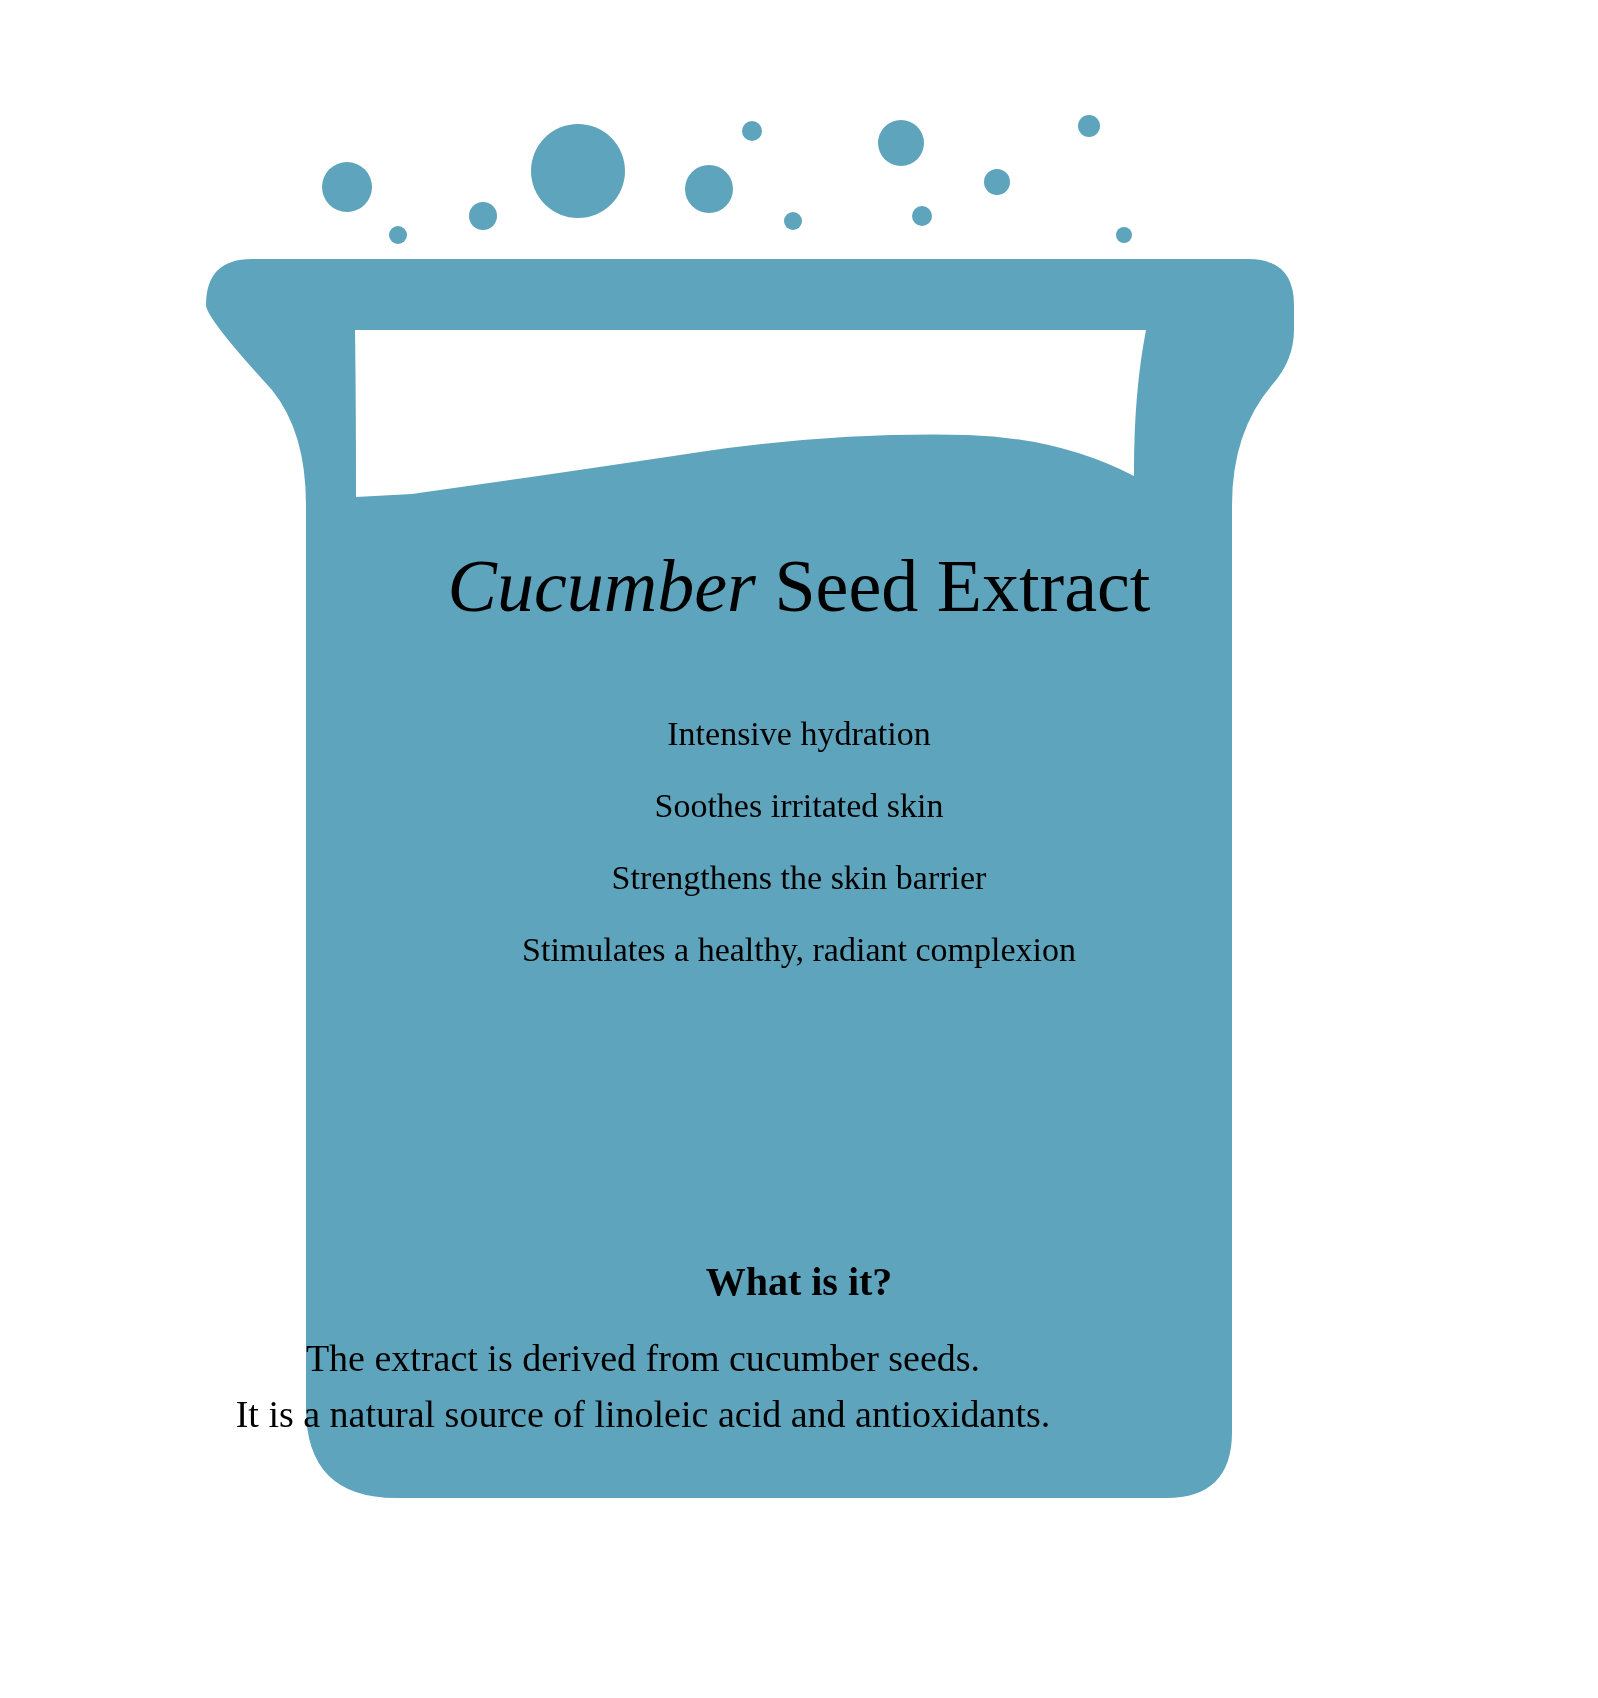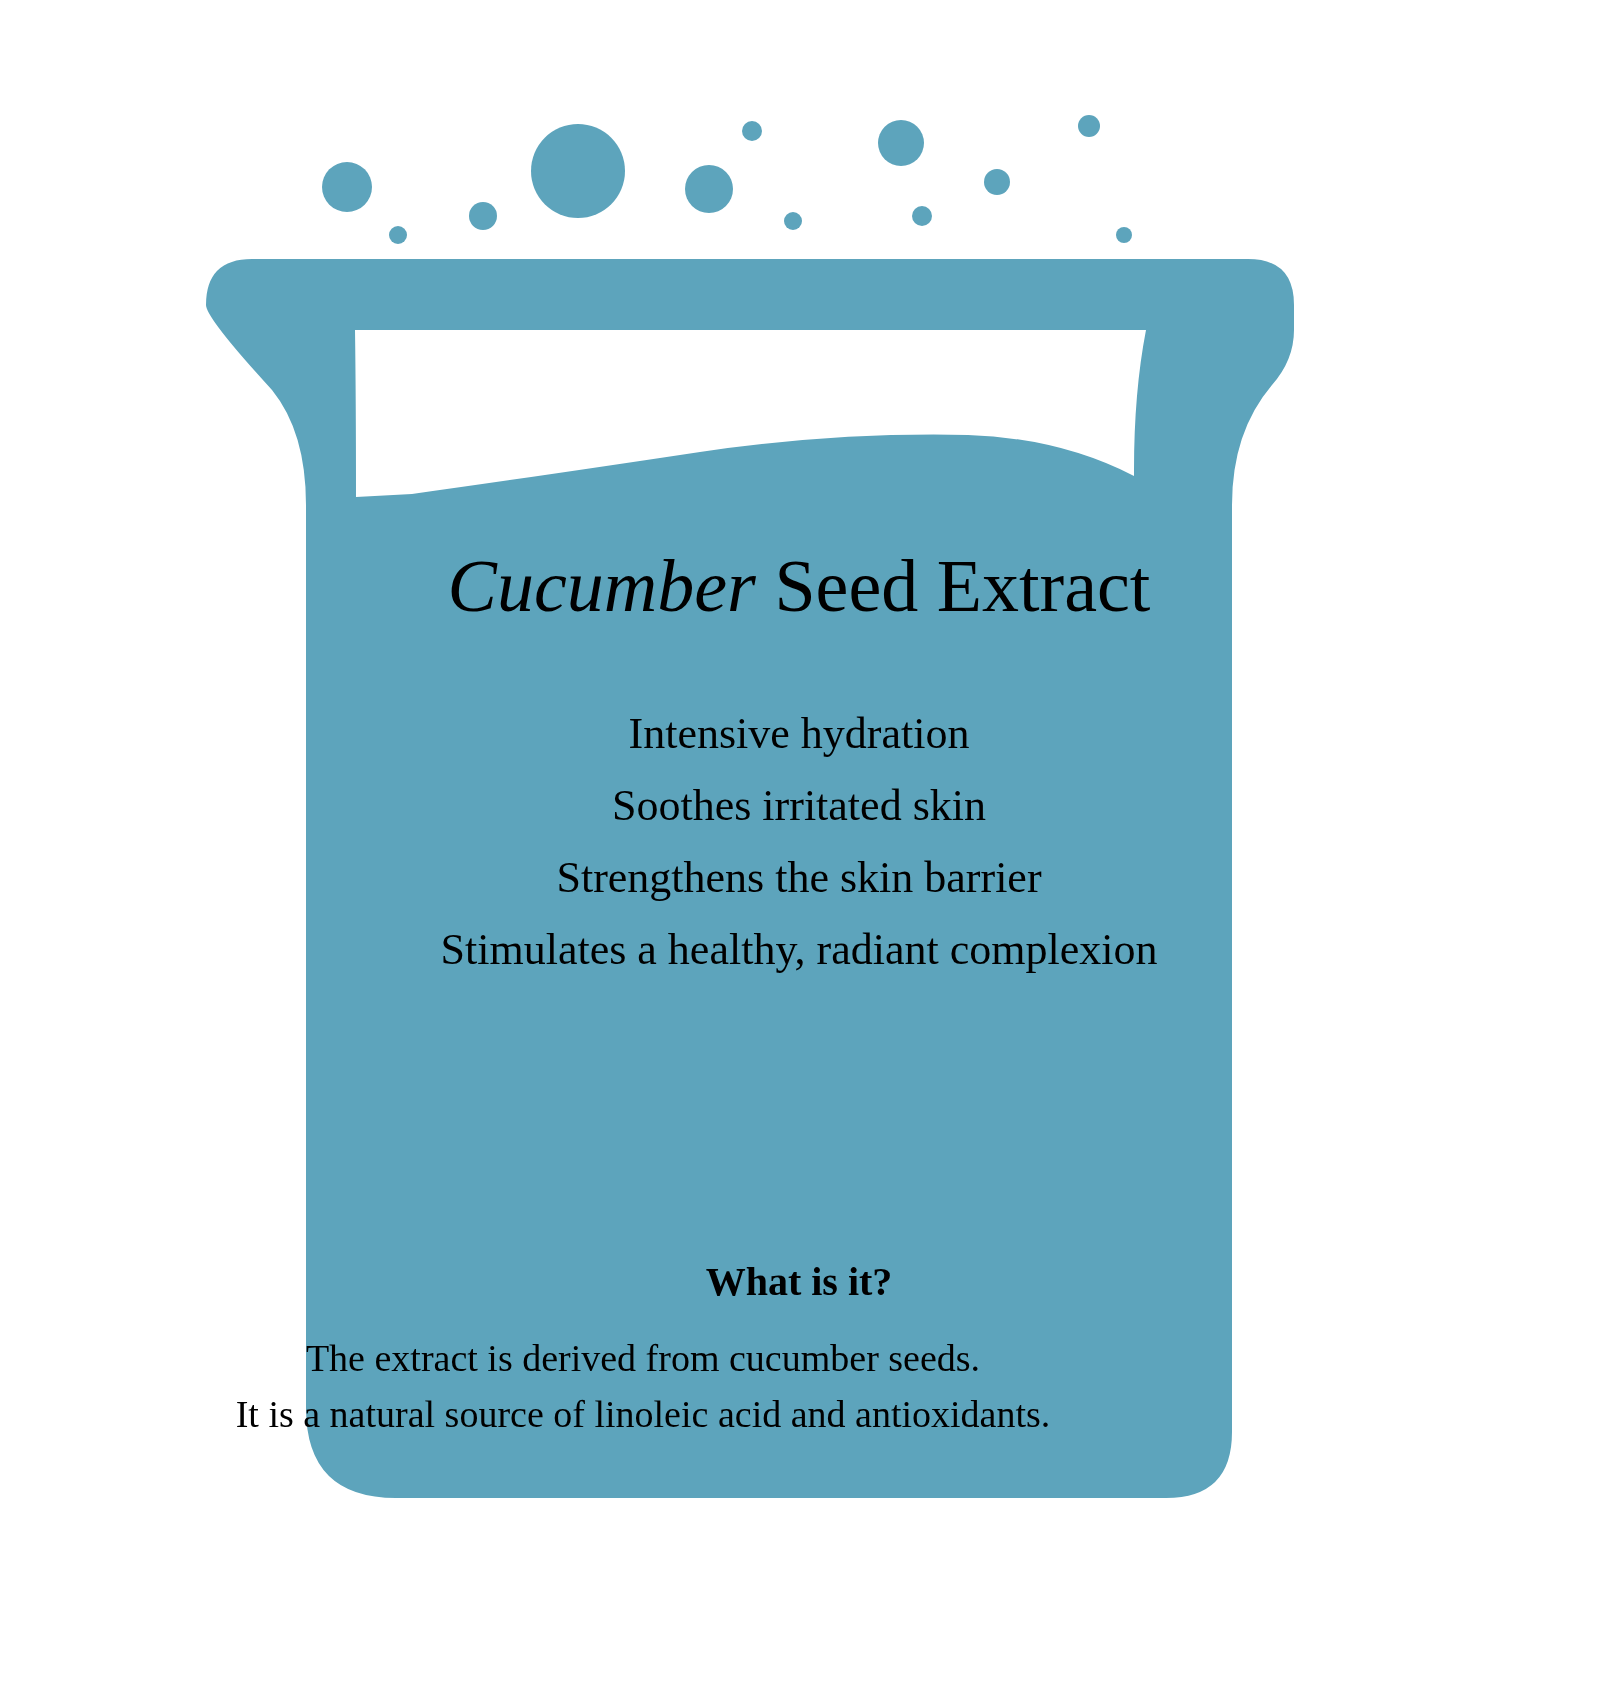--- a/index.html
+++ b/index.html
@@ -55,21 +55,21 @@
 
   .benefits {
     position: absolute;
     left: 0;
     top: 690px;
     width: 1598px;
     text-align: center;
   }
   .benefit-line {
     color: #000000;
-    font-size: 44px;
+    font-size: 34px;
     line-height: 72px;
     white-space: nowrap;
   }
 
   .whatis-heading {
     position: absolute;
     left: 0;
     top: 1234px;
     width: 1598px;
     text-align: center;

